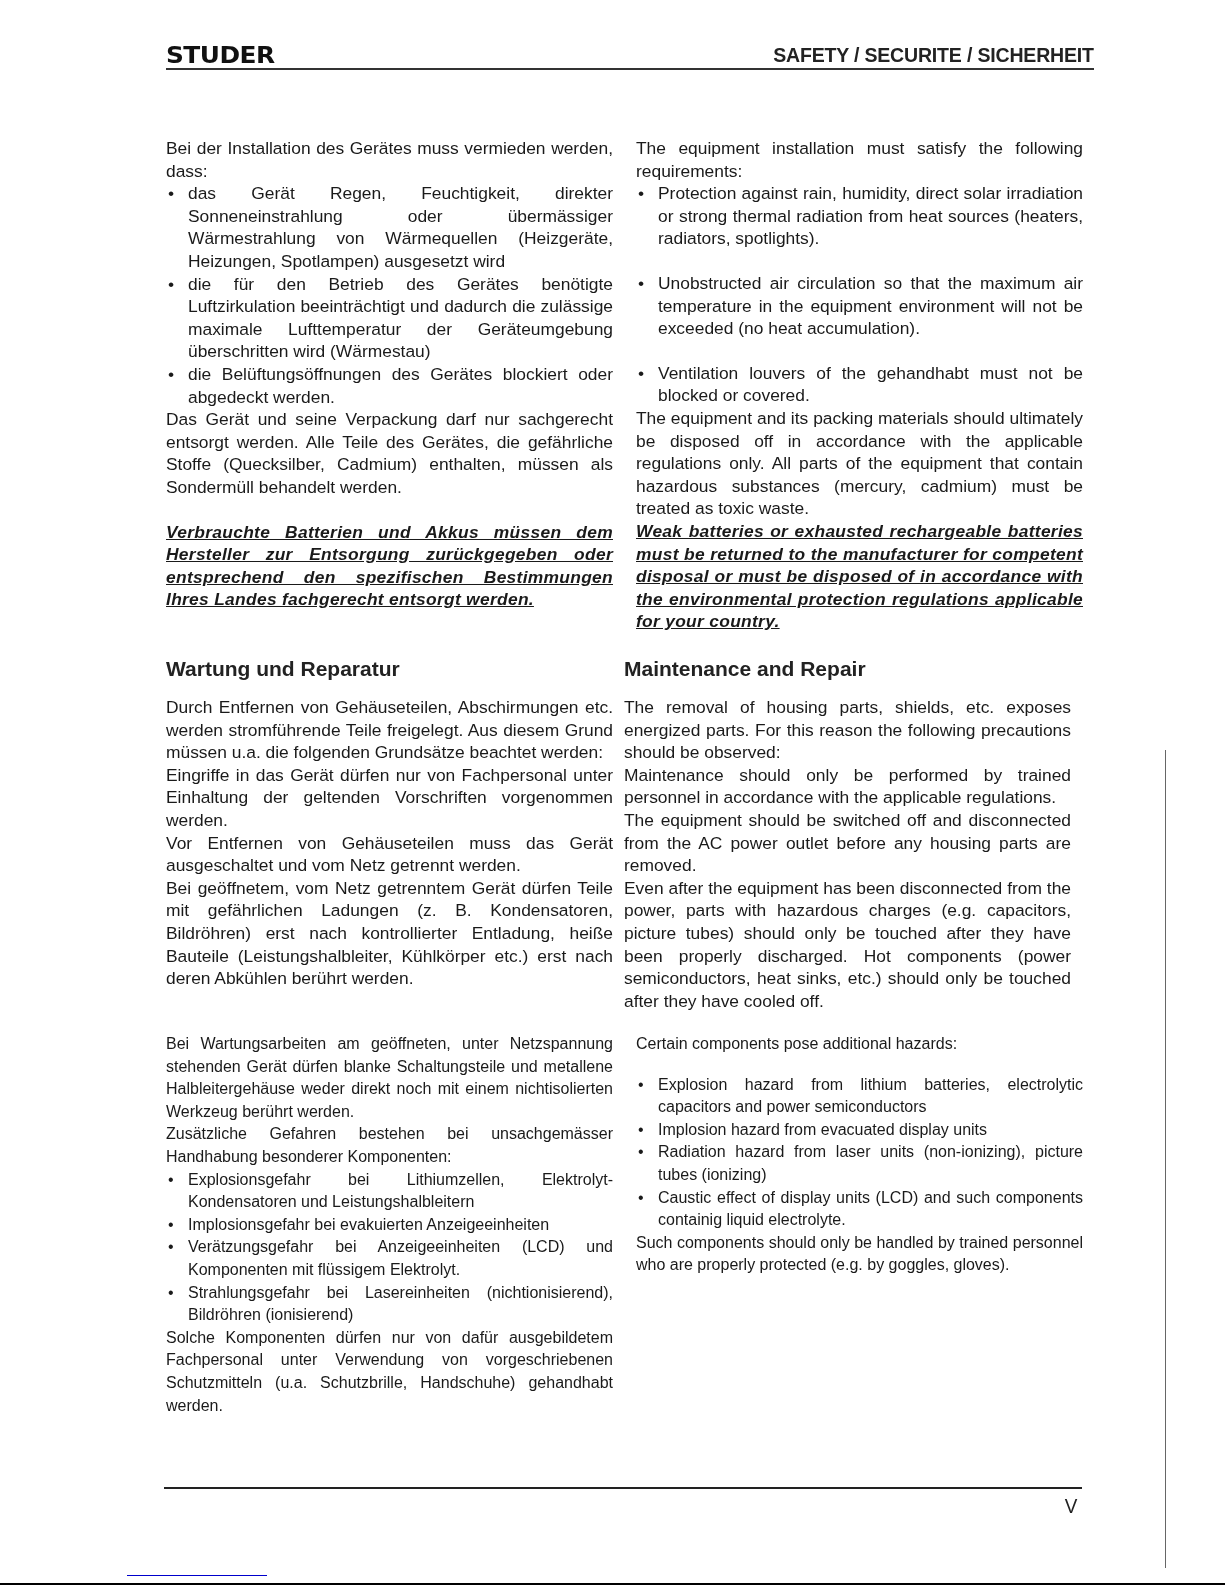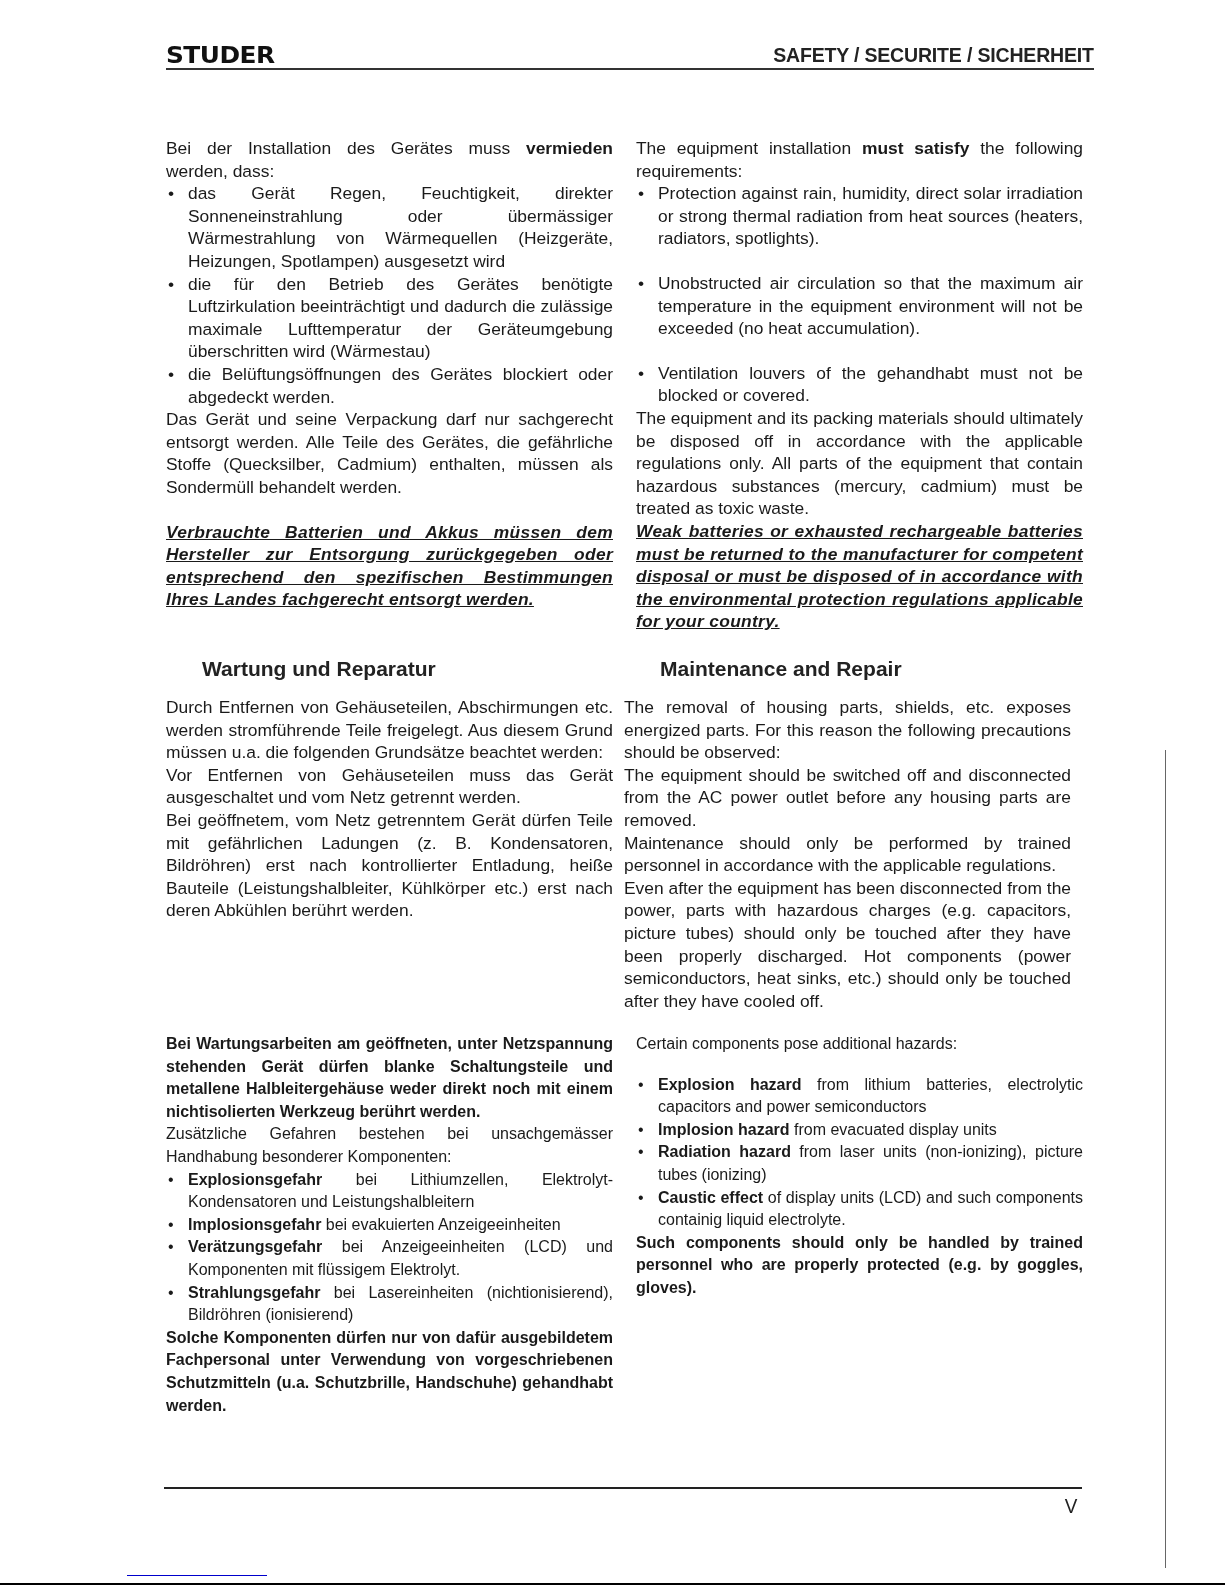--- a/index.html
+++ b/index.html
@@ -23,28 +23,28 @@
 
   .col { position: absolute; top: 137px; width: 447px; font-size: 17.4px; line-height: 22.6px; }
   .col.left { left: 166px; }
   .col.right { left: 636px; }
   .col p { margin: 0; text-align: justify; }
   .col p.gap-before { margin-top: 22px; }
   .col ul { list-style: none; margin: 0; padding: 0; }
   .col li { position: relative; padding-left: 22px; text-align: justify; }
   .col li::before { content: "\2022"; position: absolute; left: 2px; top: 0; }
   .col li.gap-before { margin-top: 22px; }
-  .b { font-weight: bold; }
+  .b { font-weight: normal; }
   .bi { font-weight: bold; font-style: italic; letter-spacing: 0.3px; text-decoration: underline; }
   .heading { font-size: 21px; font-weight: bold; color: #222; margin: 0; line-height: 26px; }
   .block2 { position: absolute; top: 656px; width: 447px; font-size: 17.4px; line-height: 22.6px; }
   .block2.left { left: 166px; }
   .block2.right { left: 624px; }
   .block2 p { margin: 0; text-align: justify; }
-  .block2 .heading { margin-bottom: 14px; margin-left: 36px; }
+  .block2 .heading { margin-bottom: 14px; }
   .block3 { position: absolute; top: 1033px; width: 447px; font-size: 16px; line-height: 22.6px; }
   .block3.left { left: 166px; }
   .block3.right { left: 636px; }
   .block3 p { margin: 0; text-align: justify; }
   .block3 ul { list-style: none; margin: 0; padding: 0; }
   .block3 li { position: relative; padding-left: 22px; text-align: justify; }
   .block3 li::before { content: "\2022"; position: absolute; left: 2px; top: 0; }
   .block3 ul.gap-before { margin-top: 18px; }
 
   .footer-rule { position: absolute; left: 164px; top: 1487px; width: 918px; height: 2px; background: #222; }
@@ -83,29 +83,30 @@
     <li class="gap-before">Unobstructed air circulation so that the maximum air temperature in the equipment environment will not be exceeded (no heat accumulation).</li>
     <li class="gap-before">Ventilation louvers of the gehandhabt must not be blocked or covered.</li>
   </ul>
   <p>The equipment and its packing materials should ultimately be disposed off in accordance with the applicable regulations only. All parts of the equipment that contain hazardous substances (mercury, cadmium) must be treated as toxic waste.</p>
   <p class="bi">Weak batteries or exhausted rechargeable batteries must be returned to the manufacturer for competent disposal or must be disposed of in accordance with the environmental protection regulations applicable for your country.</p>
 </div>
 
 <div class="block2 left">
   <h2 class="heading">Wartung und Reparatur</h2>
   <p>Durch Entfernen von Gehäuseteilen, Abschirmungen etc. werden stromführende Teile freigelegt. Aus diesem Grund müssen u.a. die folgenden Grundsätze beachtet werden:</p>
+  <p>Eingriffe in das Gerät dürfen nur von Fachpersonal unter Einhaltung der geltenden Vorschriften vorgenommen werden.</p>
   <p>Vor Entfernen von Gehäuseteilen muss das Gerät ausgeschaltet und vom Netz getrennt werden.</p>
   <p>Bei geöffnetem, vom Netz getrenntem Gerät dürfen Teile mit gefährlichen Ladungen (z. B. Kondensatoren, Bildröhren) erst nach kontrollierter Entladung, heiße Bauteile (Leistungshalbleiter, Kühlkörper etc.) erst nach deren Abkühlen berührt werden.</p>
 </div>
 
 <div class="block2 right">
   <h2 class="heading">Maintenance and Repair</h2>
   <p>The removal of housing parts, shields, etc. exposes energized parts. For this reason the following precautions should be observed:</p>
+  <p>Maintenance should only be performed by trained personnel in accordance with the applicable regulations.</p>
   <p>The equipment should be switched off and disconnected from the AC power outlet before any housing parts are removed.</p>
-  <p>Maintenance should only be performed by trained personnel in accordance with the applicable regulations.</p>
   <p>Even after the equipment has been disconnected from the power, parts with hazardous charges (e.g. capacitors, picture tubes) should only be touched after they have been properly discharged. Hot components (power semiconductors, heat sinks, etc.) should only be touched after they have cooled off.</p>
 </div>
 
 <div class="block3 left">
   <p class="b">Bei Wartungsarbeiten am geöffneten, unter Netzspannung stehenden Gerät dürfen blanke Schaltungsteile und metallene Halbleitergehäuse weder direkt noch mit einem nichtisolierten Werkzeug berührt werden.</p>
   <p>Zusätzliche Gefahren bestehen bei unsachgemässer Handhabung besonderer Komponenten:</p>
   <ul>
     <li><span class="b">Explosionsgefahr</span><span> bei Lithiumzellen, Elektrolyt-Kondensatoren und Leistungshalbleitern</span></li>
     <li><span class="b">Implosionsgefahr</span><span> bei evakuierten Anzeigeeinheiten</span></li>
     <li><span class="b">Verätzungsgefahr</span><span> bei Anzeigeeinheiten (LCD) und Komponenten mit flüssigem Elektrolyt.</span></li>

